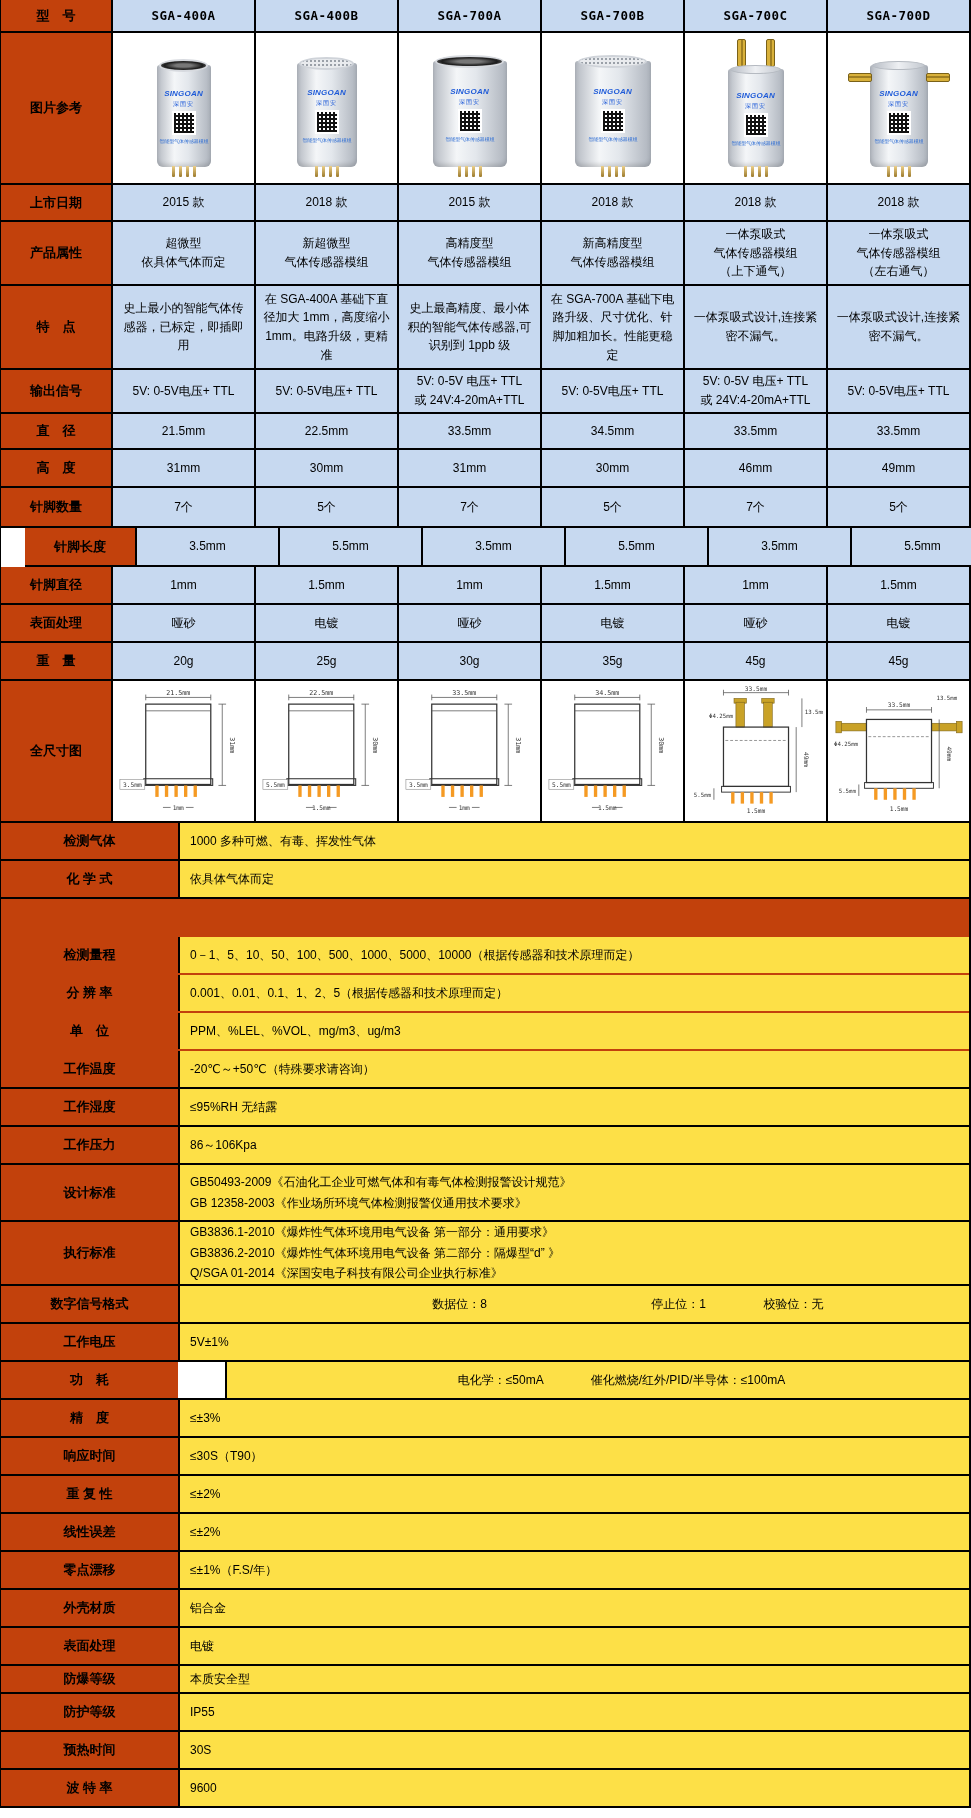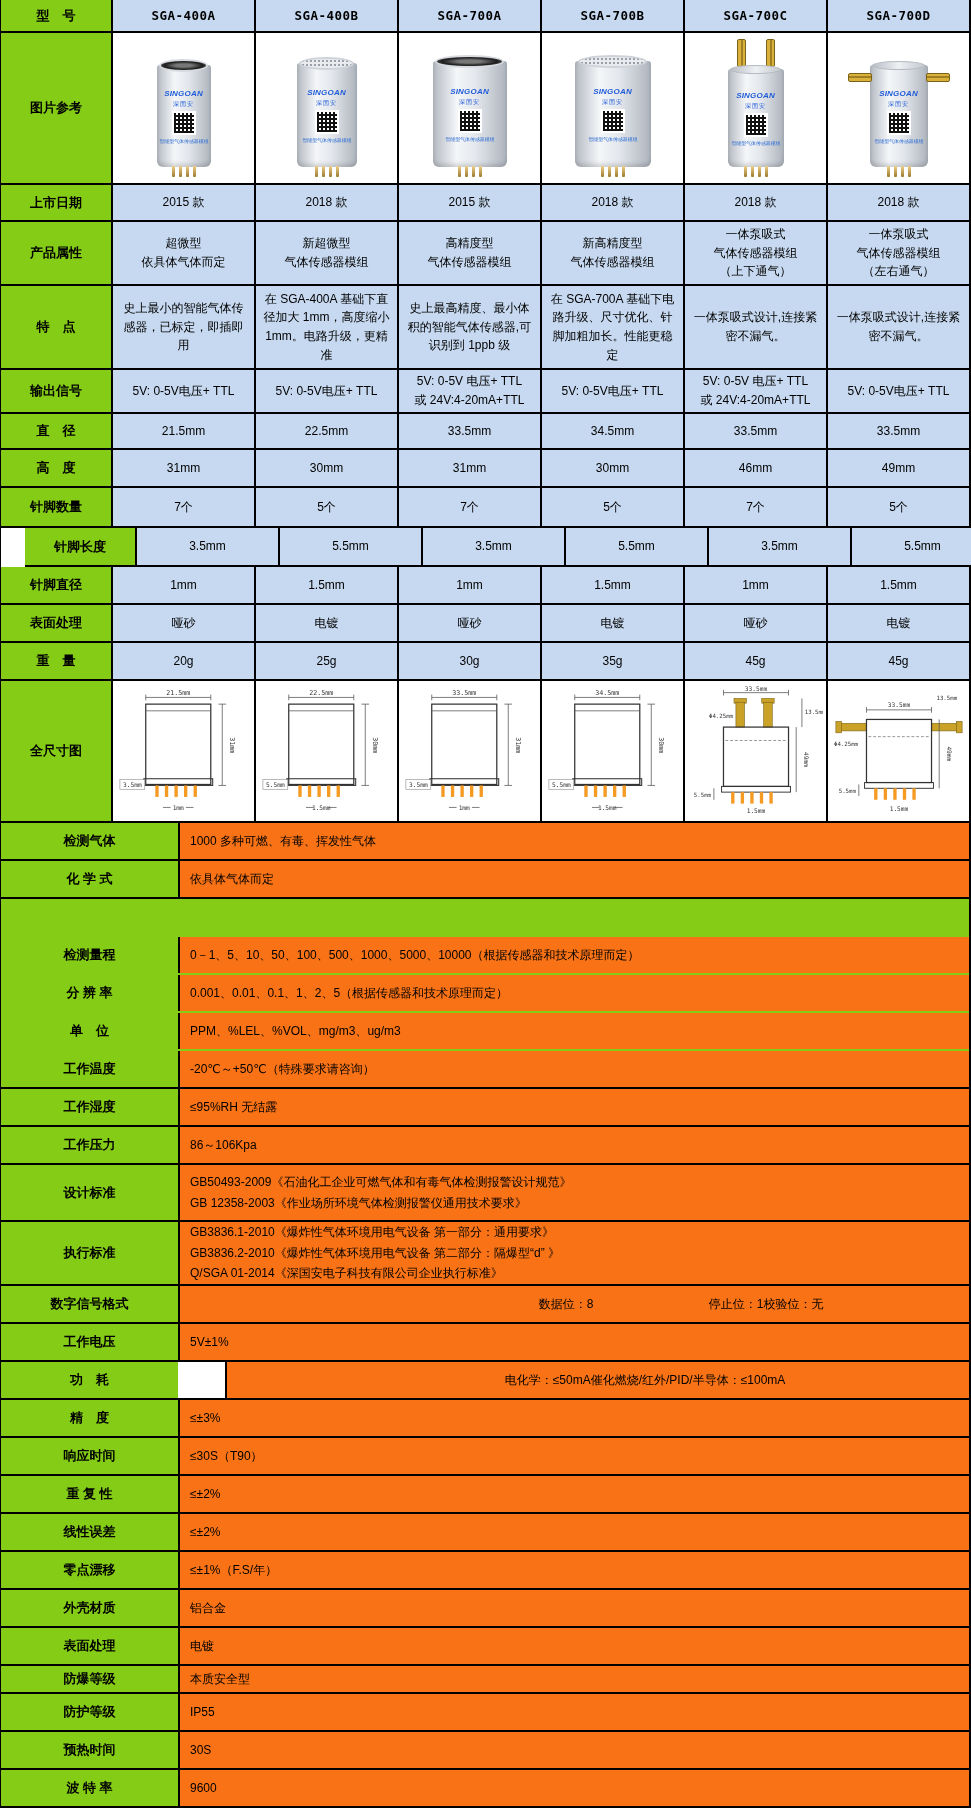--- a/index.html
+++ b/index.html
@@ -2,30 +2,30 @@
 <html><head>
 <meta charset="utf-8">
 <style>
   * { box-sizing: border-box; }
   html,body { margin:0; padding:0; background:#fff; }
   body { font-family:"Liberation Sans","DejaVu Sans",sans-serif; color:#000; }
   .tbl { width:971px; border-right:2px solid #000; border-left:1px solid #000; }
   .row { display:flex; border-bottom:2px solid #000; width:100%; }
   .cell { border-left:2px solid #000; overflow:hidden; }
   .row .cell:first-child { border-left:none; }
-  .lbl { flex:0 0 110px; background:#84cc16; display:flex; align-items:center; justify-content:center;
+  .lbl { flex:0 0 110px; background:#c2410c; display:flex; align-items:center; justify-content:center;
          font-weight:bold; font-size:13px; text-align:center; line-height:1.35; padding:2px; }
   .wide-label .lbl { flex:0 0 177px; }
   .val { flex:1 1 0; background:#c7d9f0; display:flex; align-items:center; justify-content:center;
          font-size:12px; text-align:center; white-space:pre-line; padding:2px 7px; line-height:1.55; }
   .model-head { font-weight:bold; font-size:12.5px; font-family:"DejaVu Sans Mono","Liberation Mono",monospace; letter-spacing:0.5px; }
   .photo { flex:1 1 0; background:#fff; display:flex; align-items:flex-end; justify-content:center; padding-bottom:6px; }
   .diag { flex:1 1 0; background:#fff; display:flex; align-items:center; justify-content:center; }
-  .fullval { flex:1 1 0; background:#f97316; display:flex; flex-direction:column; justify-content:center;
-             align-items:flex-start; padding:2px 10px; font-size:12px; text-align:right; line-height:1.7; }
+  .fullval { flex:1 1 0; background:#fde047; display:flex; flex-direction:column; justify-content:center;
+             align-items:flex-start; padding:2px 10px; font-size:12px; text-align:center; line-height:1.7; }
   .fullval.parts-row { flex-direction:row; align-items:center; }
   .fullval .part { display:inline-block; }
   .line { white-space:nowrap; }
 
   
   .sensor { position:relative; display:flex; flex-direction:column; align-items:center; }
   .s0{width:54px;height:118px}.s1{width:60px;height:120px}.s2{width:74px;height:122px}
   .s3{width:76px;height:122px}.s4{width:56px;height:138px;padding-top:26px}.s5{width:58px;height:116px}
   .scap { width:92%; height:13px; border-radius:50%; margin-bottom:-7px; z-index:2; }
   .scap.ring { background:radial-gradient(ellipse at center,#777 25%,#1c1c1c 60%,#555 75%); border:2px solid #d7dadf; }

